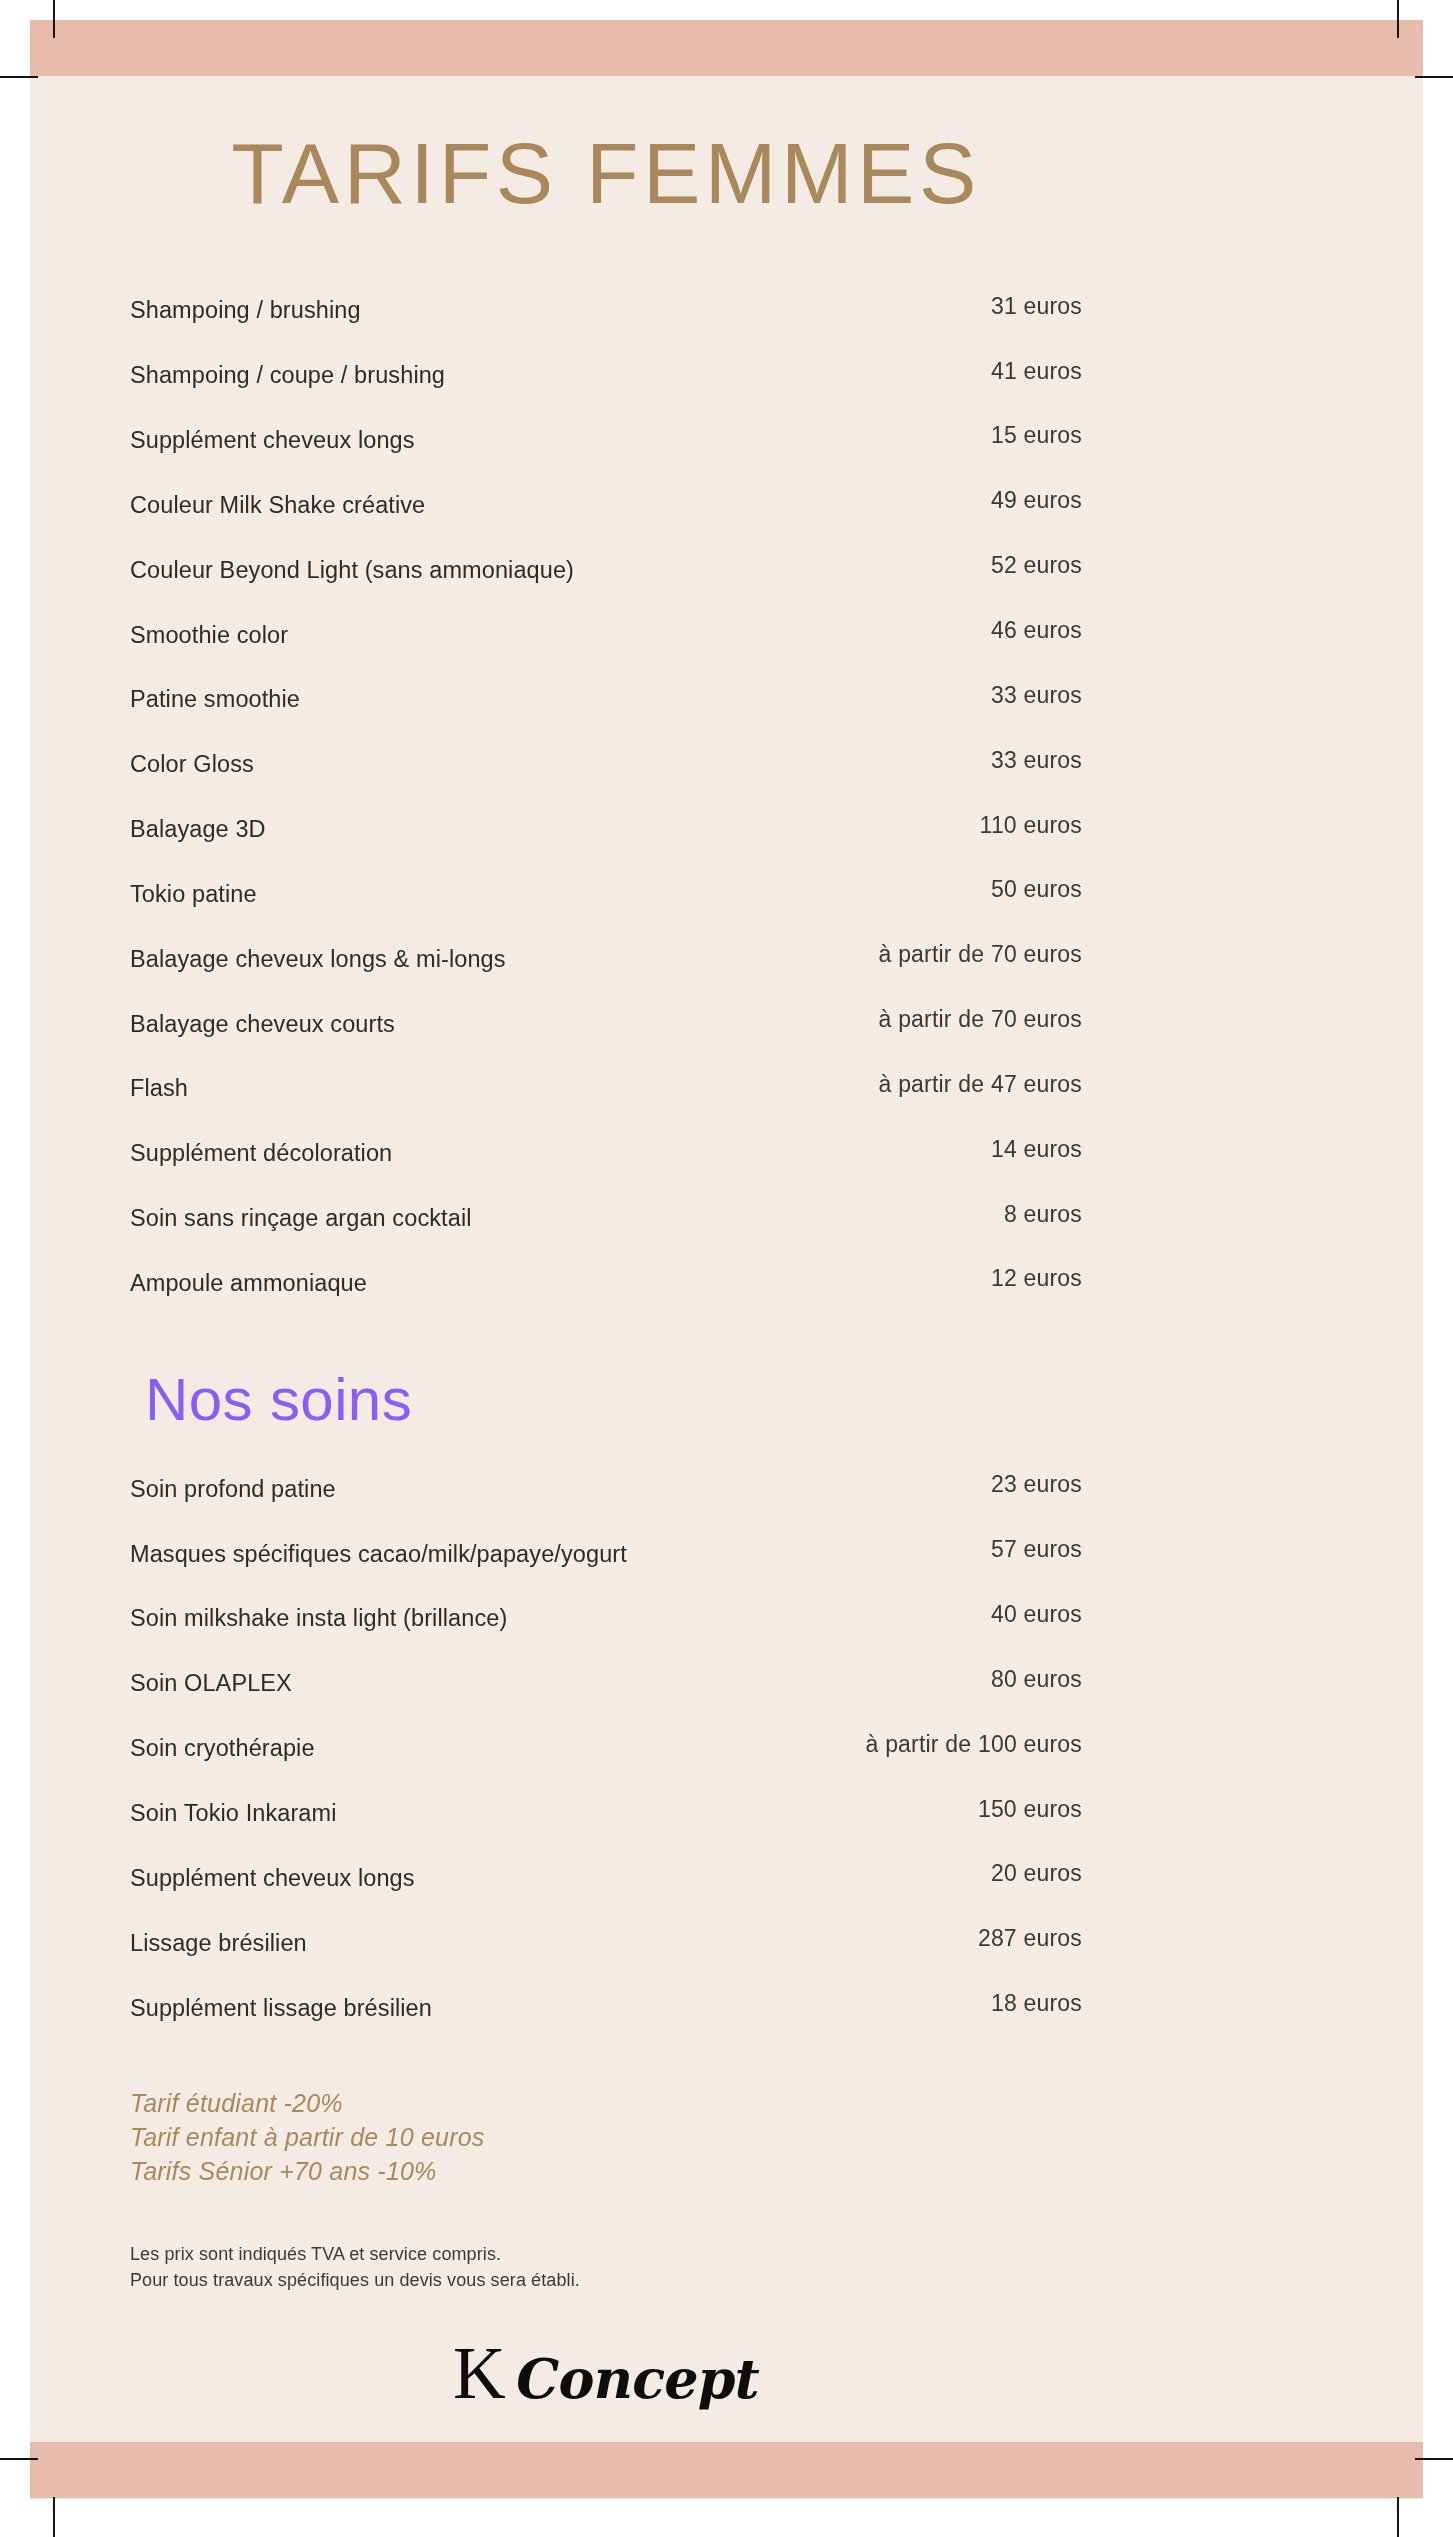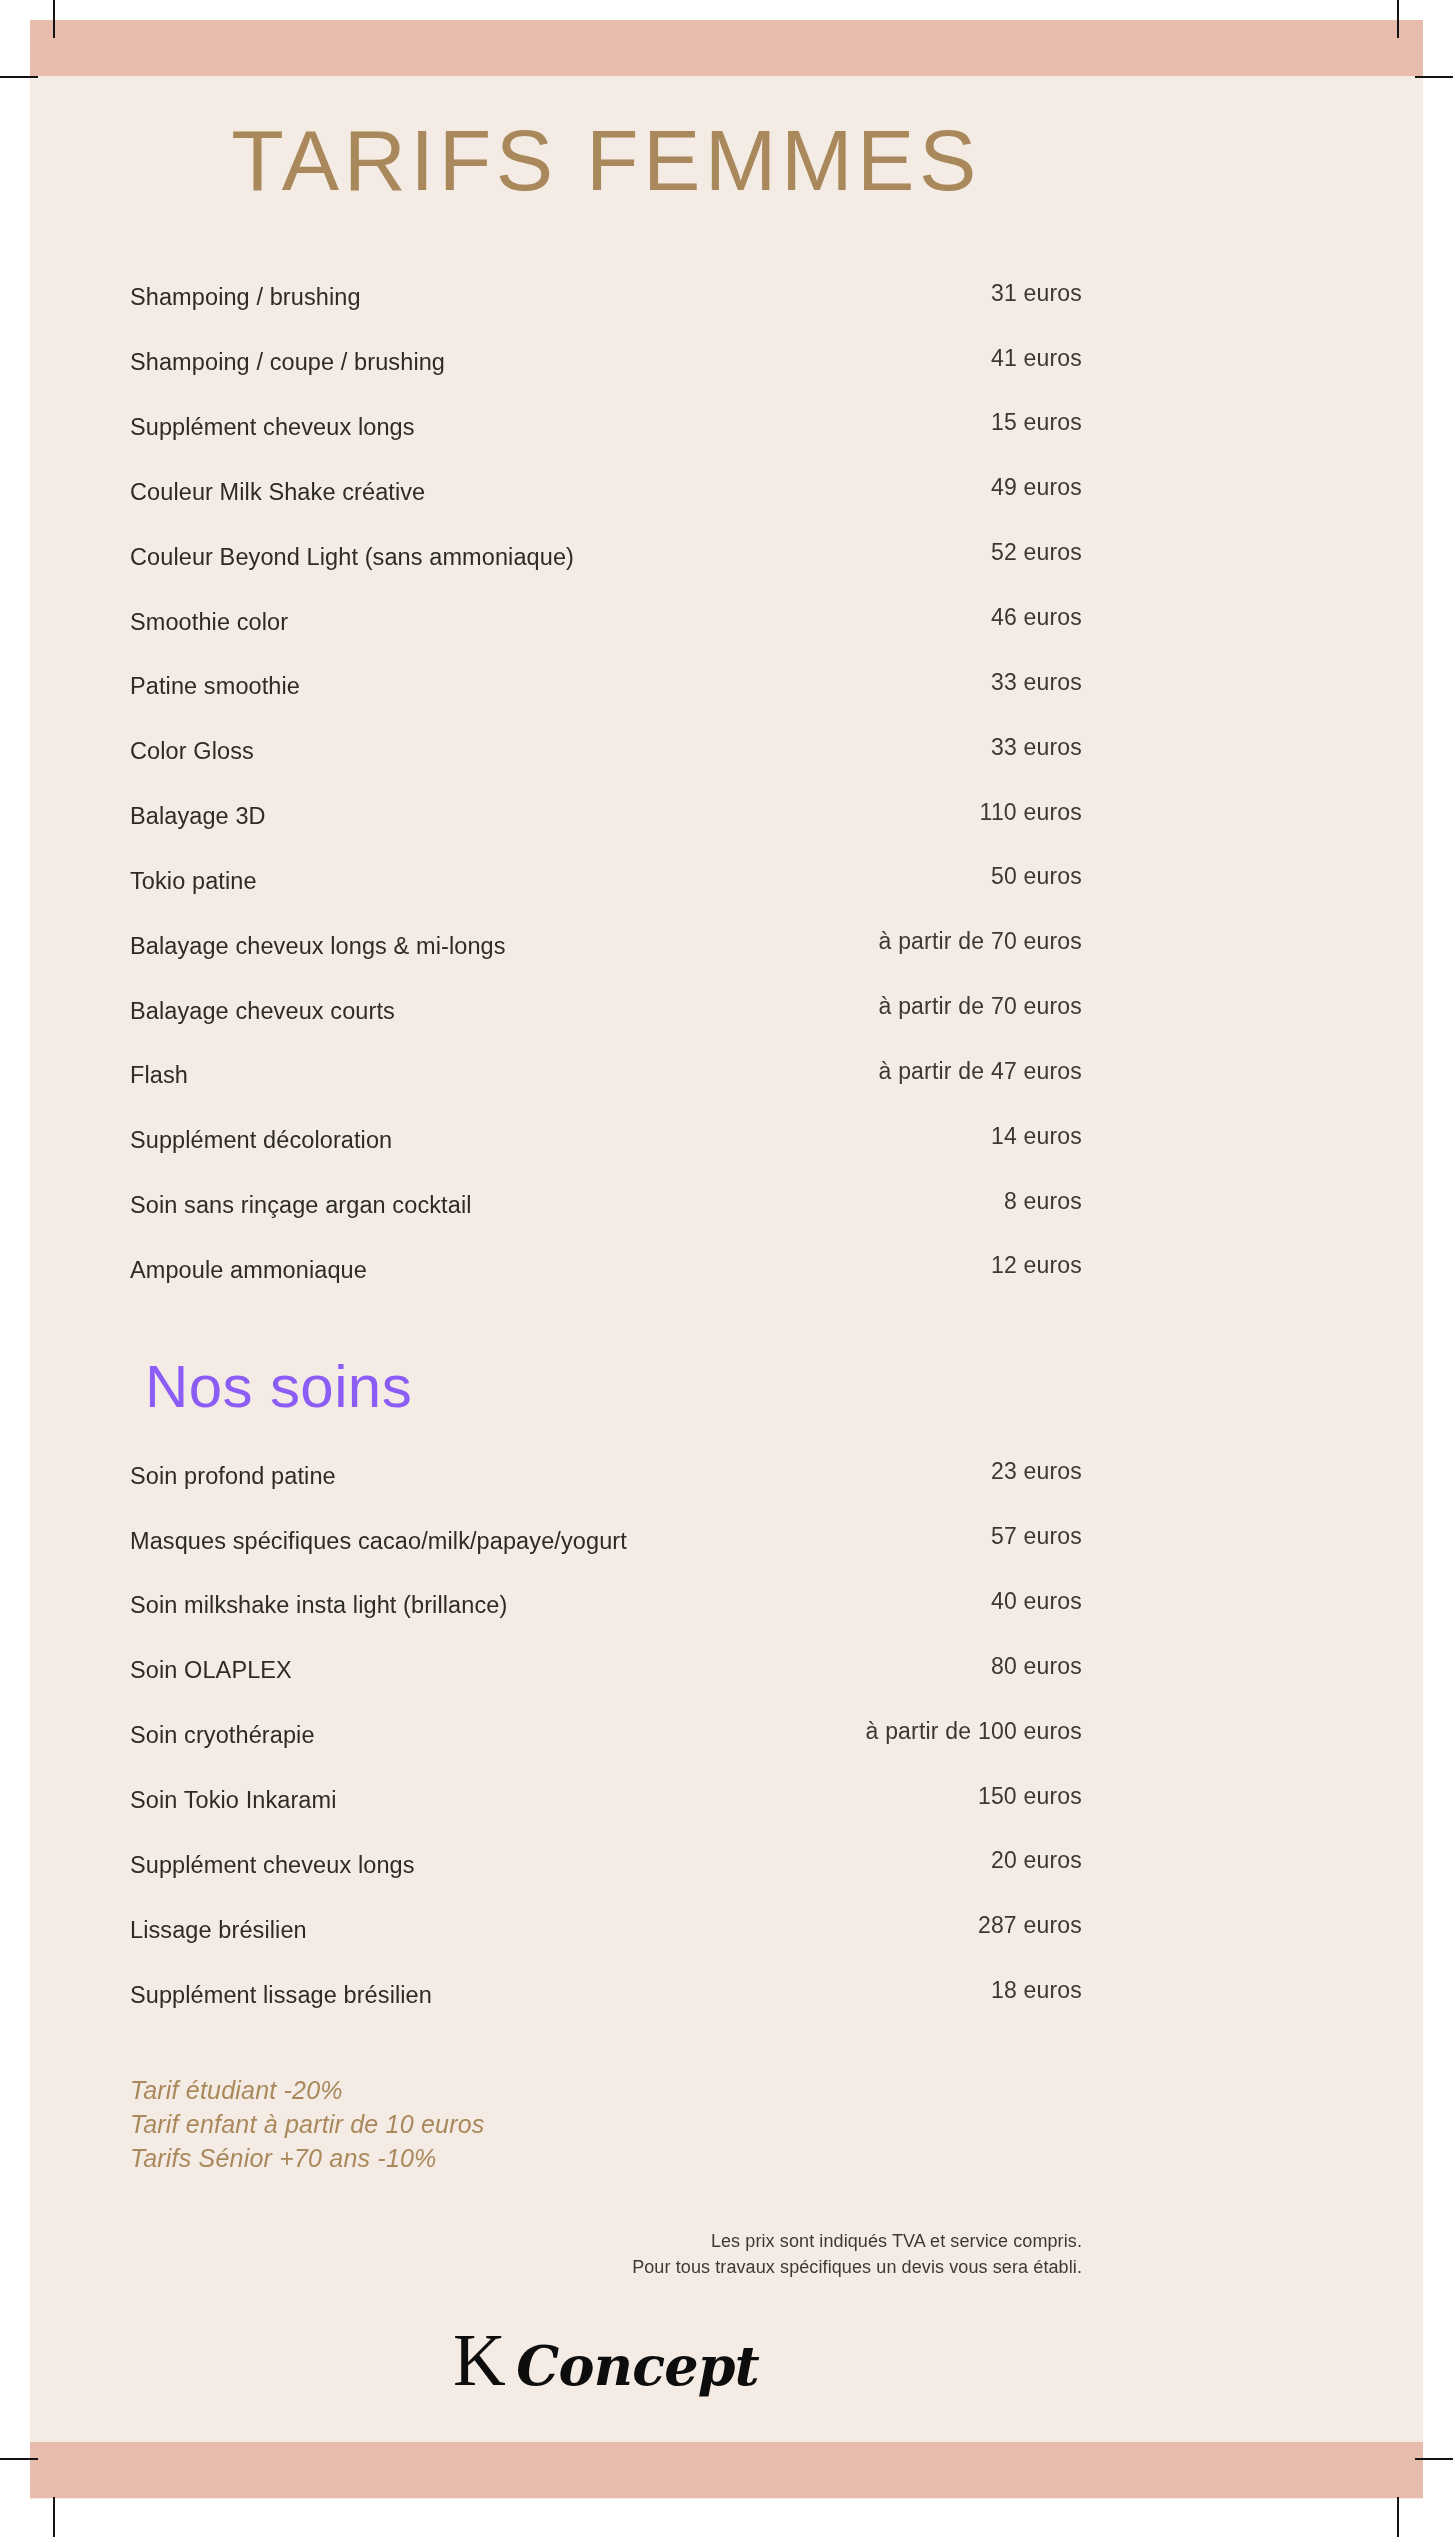--- a/index.html
+++ b/index.html
@@ -57,21 +57,21 @@
   .band-top    { top: 19.7px; }
   .band-bottom { top: 2442px; }
 
   
   .content {
     position: absolute;
     left: 0;
     top: 76px;
     width: 1212px;
     box-sizing: border-box;
-    padding: 0 130px 0 130px;
+    padding: 13px 130px 0 130px;
   }
 
   .page-title {
     margin: 0;
     padding-top: 39px;
     text-align: center;
     font-size: 86px;
     font-weight: 400;
     letter-spacing: 4.5px;
     color: #a9885b;
@@ -138,21 +138,21 @@
     color: #a9885b;
     font-style: italic;
     font-size: 25px;
     line-height: 1.36;
     letter-spacing: 0.2px;
   }
   .notes div { white-space: nowrap; }
 
   .legal {
     margin-top: 54px;
-    text-align: right;
+    text-align: left;
     color: #3c3935;
     font-size: 18px;
     font-weight: 400;
     line-height: 1.42;
     letter-spacing: 0.1px;
   }
   .legal div { white-space: nowrap; }
 
   .logo {
     margin-top: 44px;

